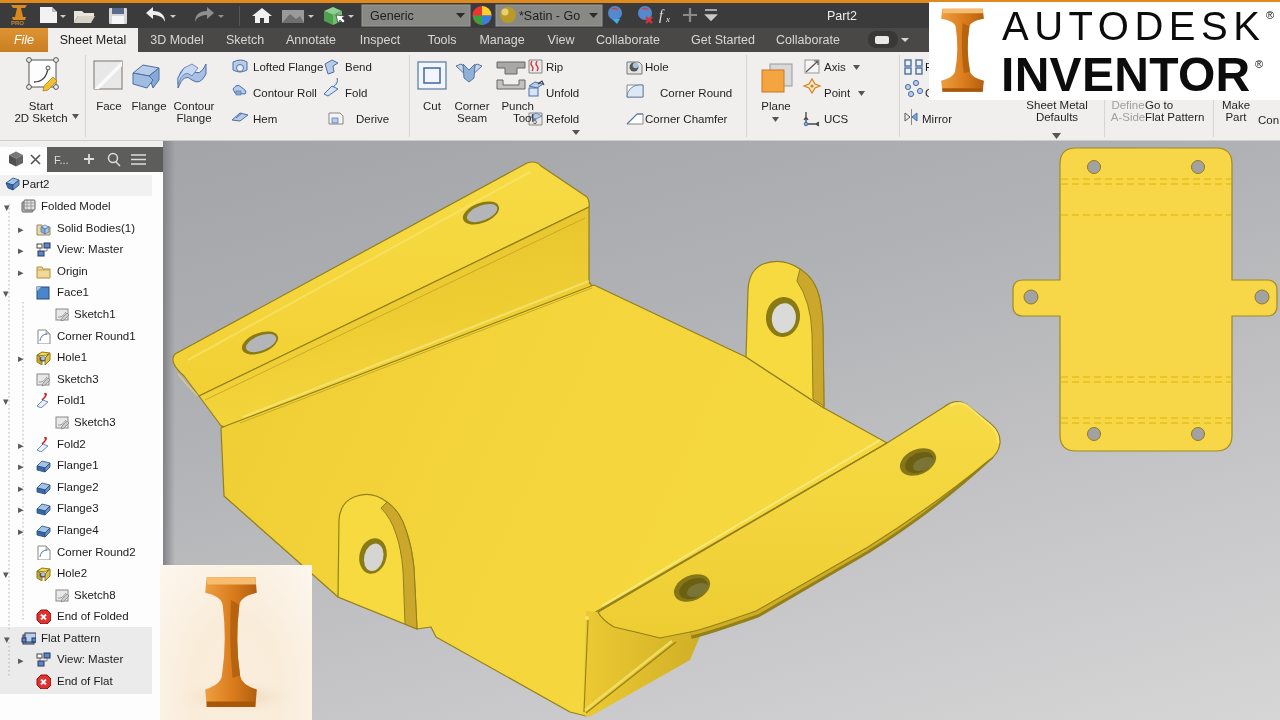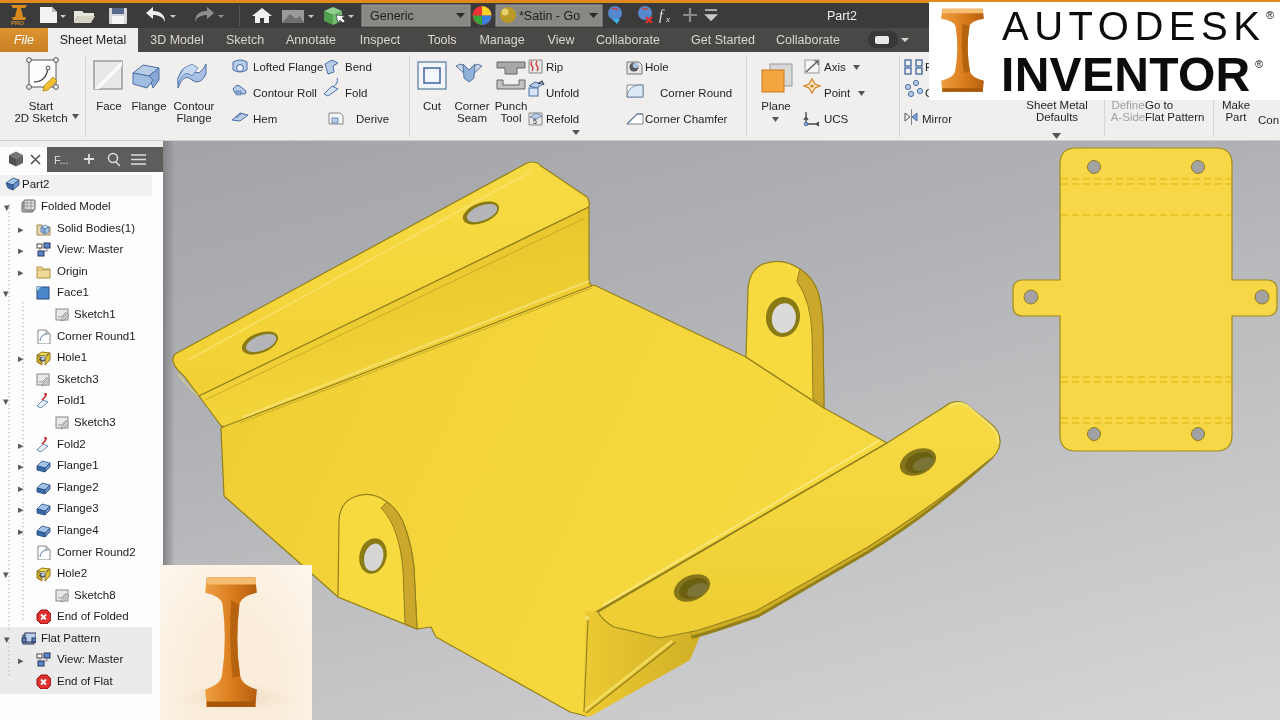--- a/index.html
+++ b/index.html
@@ -235,21 +235,21 @@
     <div class="rlabel" style="left:128px;top:48px;width:42px;text-align:center;">Flange</div>
     <div class="rlabel" style="left:166px;top:48px;width:56px;text-align:center;">Contour<br>Flange</div>
     <div class="rlabel" style="left:253px;top:9px;">Lofted Flange</div>
     <div class="rlabel" style="left:253px;top:35px;">Contour Roll</div>
     <div class="rlabel" style="left:253px;top:61px;">Hem</div>
     <div class="rlabel" style="left:345px;top:9px;">Bend</div>
     <div class="rlabel" style="left:345px;top:35px;">Fold</div>
     <div class="rlabel" style="left:345px;top:61px;padding-left:11px;">Derive</div>
     <div class="rlabel" style="left:413px;top:48px;width:38px;text-align:center;">Cut</div>
     <div class="rlabel" style="left:446px;top:48px;width:52px;text-align:center;">Corner<br>Seam</div>
-    <div class="rlabel" style="left:488px;top:48px;width:46px;text-align:center;">Punch<br>Tool</div>
+    <div class="rlabel" style="left:488px;top:48px;width:46px;text-align:right;">Punch<br>Tool</div>
     <div class="rlabel" style="left:546px;top:9px;">Rip</div>
     <div class="rlabel" style="left:546px;top:35px;">Unfold</div>
     <div class="rlabel" style="left:546px;top:61px;">Refold</div>
     <svg class="abs" style="left:572px;top:78px" width="9" height="6">
         <path d="M0 0 h8 l-4 5 z" fill="#555"></path>
       </svg>
     <div class="rlabel" style="left:645px;top:9px;">Hole</div>
     <div class="rlabel" style="left:640px;top:35px;margin-left:20px;">Corner Round</div>
     <div class="rlabel" style="left:645px;top:61px;">Corner Chamfer</div>
     <div class="rlabel" style="left:755px;top:48px;width:42px;text-align:center;">Plane</div>

